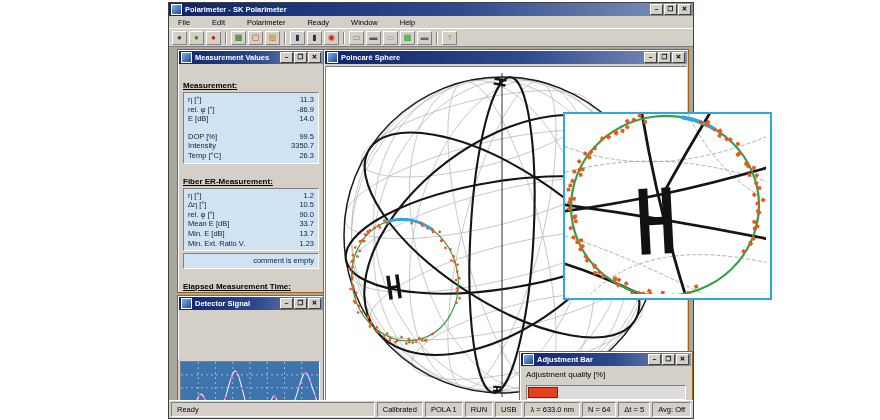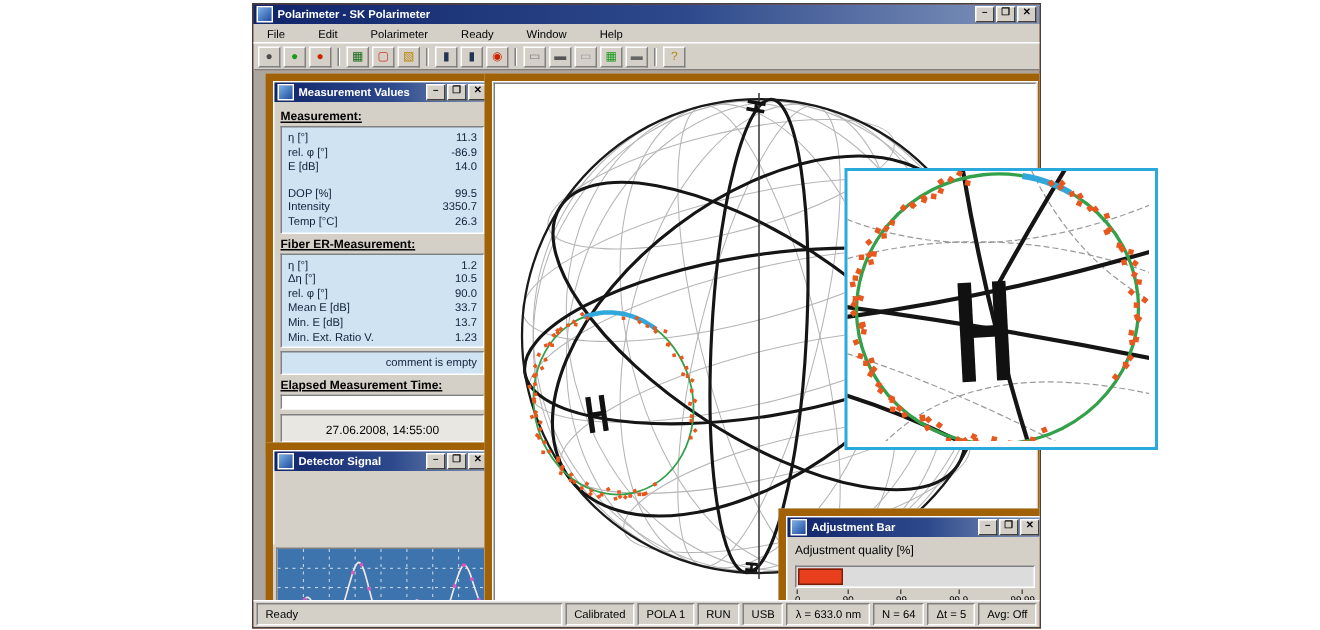--- a/index.html
+++ b/index.html
@@ -18,26 +18,26 @@
   
   .menubar{height:12px;flex:0 0 12px;display:flex;align-items:center;gap:12px;padding:0 4px;font-size:7.5px;background:#d4d0c8;}
   .menu-item{padding:1px 5px;}
   .toolbar{height:17px;flex:0 0 17px;display:flex;align-items:center;gap:2px;padding:0 3px;
        border-top:1px solid #fff;border-bottom:1px solid #808080;background:#d4d0c8;}
   .tbi{width:13px;height:12px;border:1px solid;border-color:#fff #808080 #808080 #fff;
        display:flex;align-items:center;justify-content:center;font-size:8px;line-height:8px;background:#d4d0c8;}
   .tbsep{width:1px;height:12px;background:#808080;border-right:1px solid #fff;margin:0 2px;}
   
   .mdi{flex:1;position:relative;background:#aba79f;overflow:hidden;}
-  .child{position:absolute;background:#d4d0c8;border:5px solid #a16207;box-shadow:inset 1px 1px 0 #fff;
+  .child{position:absolute;background:#d4d0c8;border:1px solid #a16207;box-shadow:inset 1px 1px 0 #fff;
        display:flex;flex-direction:column;}
   .child .titlebar{margin:1px;}
   
   .mv-content{flex:1;padding:3px 5px;overflow:hidden;}
-  .mv-h{font-size:8px;font-weight:bold;text-decoration:underline;margin:1px 0 2px 0;color:#000;}
+  .mv-h{font-size:8px;font-weight:bold;text-decoration:underline;margin:13px 0 2px 0;color:#000;}
   .mv-box{background:#cfe3f2;border:1px solid;border-color:#808080 #fff #fff #808080;
        padding:2px 4px;font-size:7.5px;color:#10203a;margin-bottom:2px;}
   .mv-row{display:flex;justify-content:space-between;line-height:9.6px;}
   .mv-spacer{height:8px;}
   .mv-comment{text-align:right;line-height:10px;}
   .mv-field{height:8px;background:#fff;border:1px solid;border-color:#808080 #fff #fff #808080;margin-bottom:3px;}
   .brandbox{background:#e9e7e2;border:1px solid;border-color:#808080 #fff #fff #808080;
        text-align:center;padding:3px 1px;}
   .brand{font-family:"Liberation Serif",serif;font-weight:bold;font-size:11px;color:#000;}
   .bdate{font-size:8px;margin-top:2px;color:#000;}
@@ -244,20 +244,29 @@
               <circle cx="118.12207031249999" cy="24.651562499999997" r="1.3" fill="#d957be"></circle>
               <circle cx="124.2" cy="10.799999999999999" r="1.3" fill="#d957be"></circle>
               <circle cx="129.63779296875003" cy="20.151562499999997" r="1.3" fill="#d957be"></circle>
               <circle cx="134.1834375" cy="33.721875000000004" r="1.3" fill="#d957be"></circle>
               <circle cx="137.59300781249996" cy="45.411328125000004" r="1.3" fill="#d957be"></circle>
             </svg>
         </div>
       </div>
 
       <div class="child" style="left:154px;top:2px;width:364px;height:356px;">
+        <div class="titlebar">
+          <span class="ticon"></span>
+          <span class="ttext">Poincaré Sphere</span>
+          <span class="tbtns">
+              <span class="tb-btn">–</span>
+              <span class="tb-btn">❐</span>
+              <span class="tb-btn">✕</span>
+            </span>
+        </div>
         <div class="poin-content">
           <svg id="sphSvg" width="358" height="338">
               <g transform="rotate(-14 176 168)" stroke="#b5b5b5" stroke-width="0.7" fill="none">
                 <ellipse cx="176" cy="63.72" rx="118.69996461667544" ry="33.23599009266913"></ellipse>
                 <ellipse cx="176" cy="115.86" rx="149.1489872577082" ry="41.7617164321583"></ellipse>
                 <ellipse cx="176" cy="168" rx="158" ry="44.24"></ellipse>
                 <ellipse cx="176" cy="220.14" rx="149.1489872577082" ry="41.7617164321583"></ellipse>
                 <ellipse cx="176" cy="272.28" rx="118.69996461667544" ry="33.23599009266913"></ellipse>
                 <ellipse cx="176" cy="168" rx="39.5" ry="158"></ellipse>
                 <ellipse cx="176" cy="168" rx="39.5" ry="158" transform="rotate(28 176 168)"></ellipse>
@@ -368,21 +377,21 @@
               </g>
               <g transform="rotate(95 171 322)" stroke="#111" stroke-width="2">
                 <line x1="169" y1="318" x2="169" y2="326"></line>
                 <line x1="173" y1="318" x2="173" y2="326"></line>
                 <line x1="169" y1="322" x2="173" y2="322" stroke-width="1.7"></line>
               </g>
             </svg>
         </div>
       </div>
 
-      <div class="child" style="left:350px;top:292px;width:172px;height:62px;z-index:20;">
+      <div class="child" style="left:350px;top:304px;width:172px;height:62px;z-index:20;">
         <div class="titlebar">
           <span class="ticon"></span>
           <span class="ttext">Adjustment Bar</span>
           <span class="tbtns">
               <span class="tb-btn">–</span>
               <span class="tb-btn">❐</span>
               <span class="tb-btn">✕</span>
             </span>
         </div>
         <div class="adj-content">

